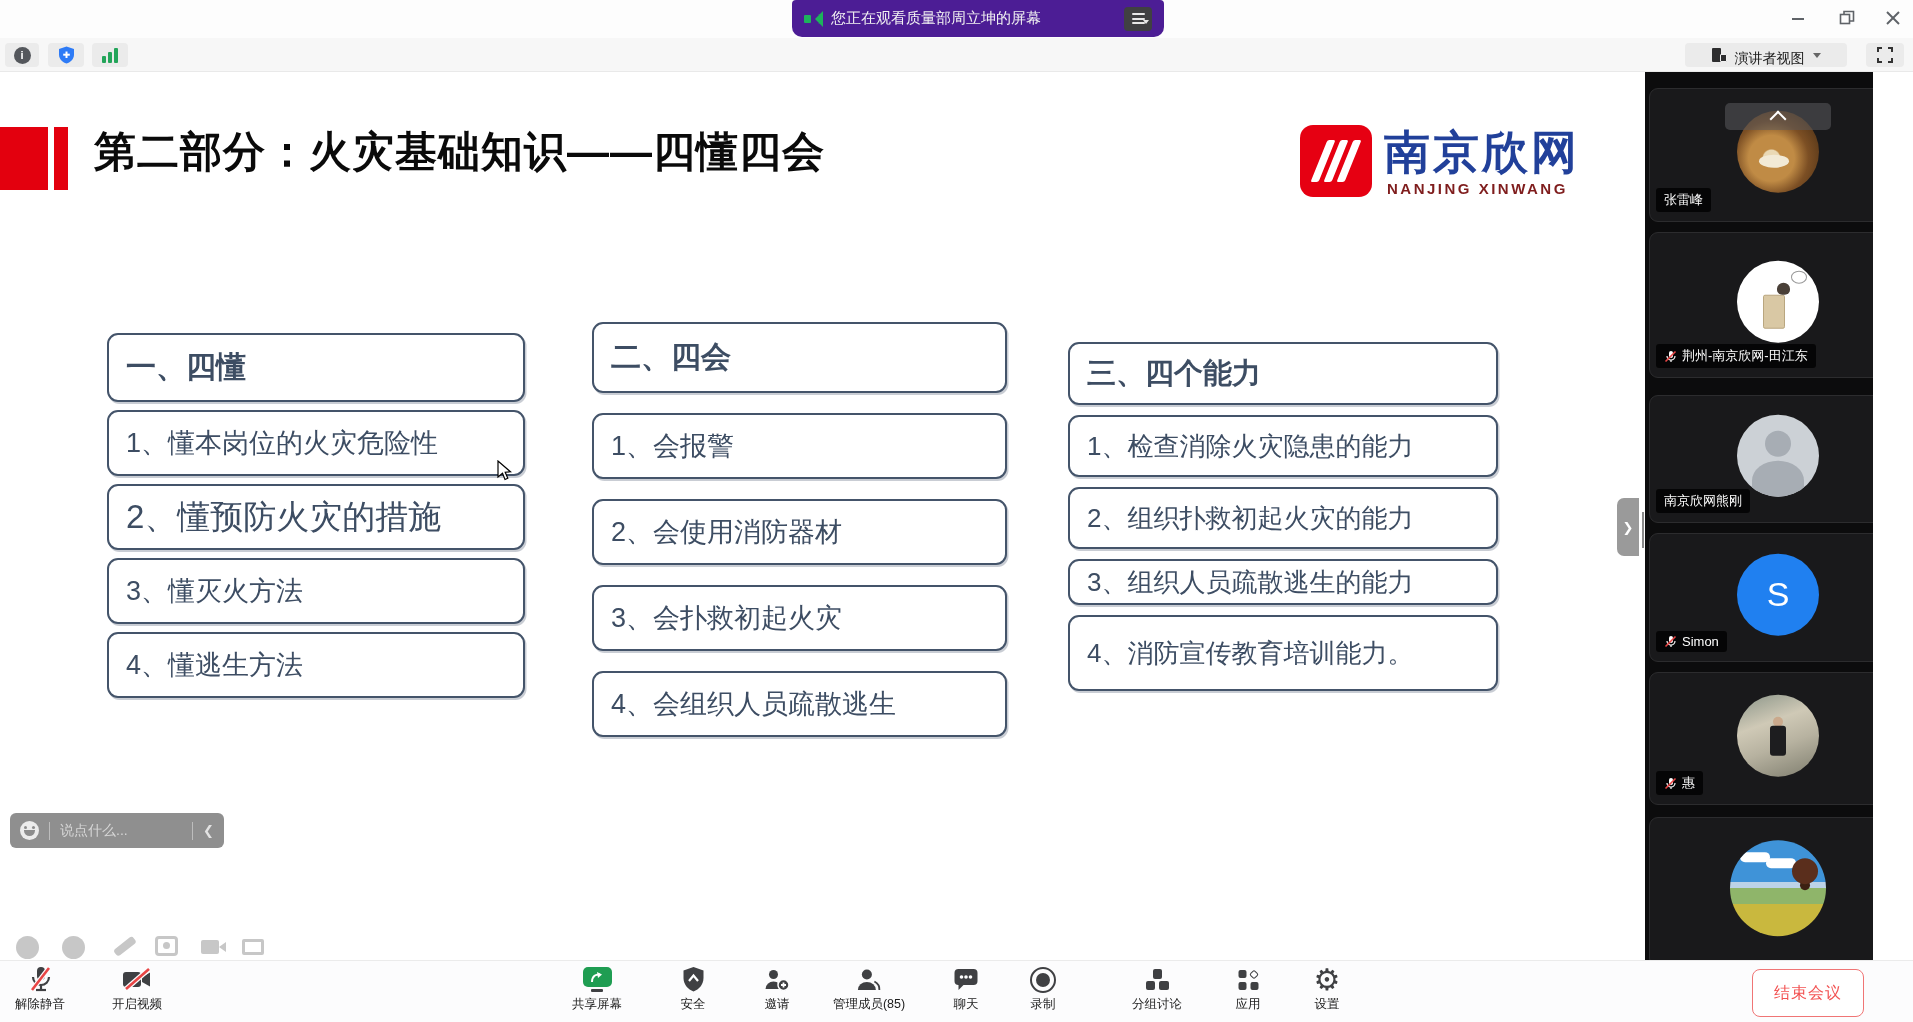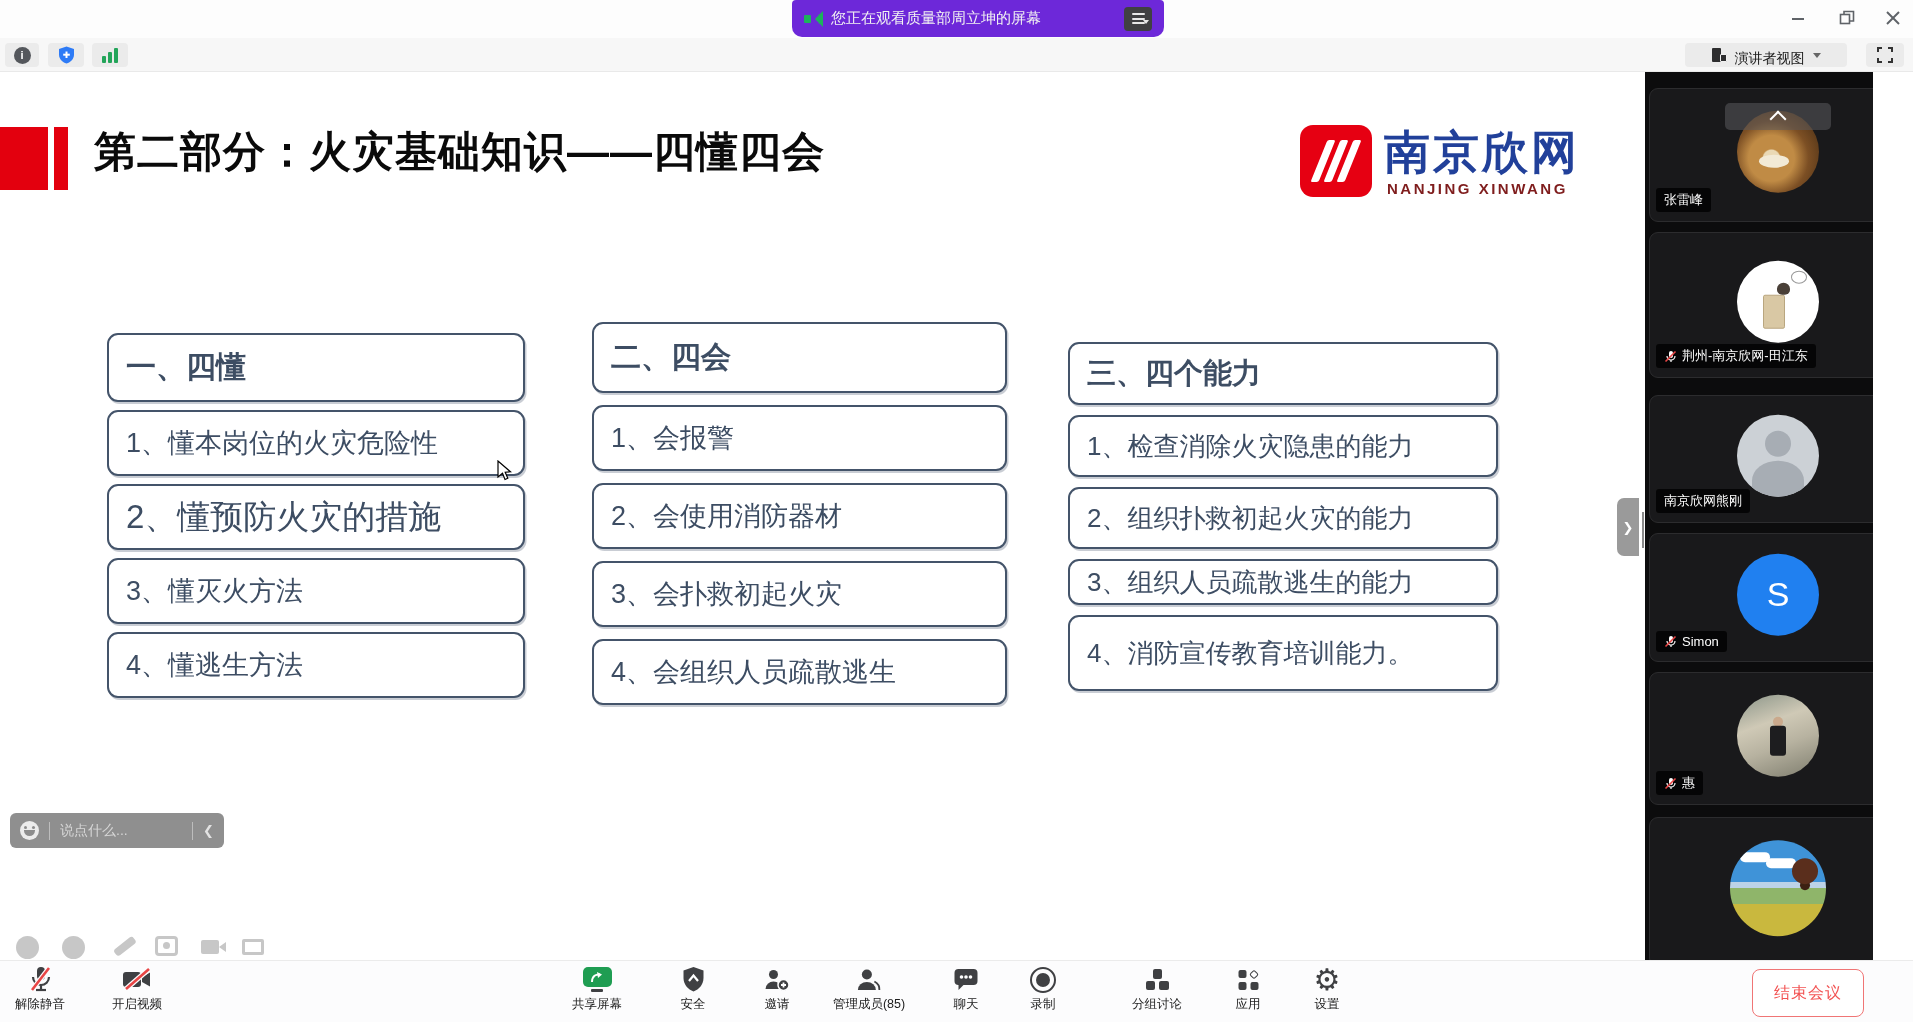--- a/index.html
+++ b/index.html
@@ -2,21 +2,21 @@
 <html><head>
 <meta charset="utf-8">
 <style>
   * { margin:0; padding:0; box-sizing:border-box; }
   html,body { width:1913px; height:1022px; overflow:hidden; background:#fff;
     font-family:"Liberation Sans","DejaVu Sans",sans-serif; }
   .screen { position:absolute; inset:0; width:1913px; height:1022px; background:#fff; }
 
   
   .titlebar { position:absolute; left:0; top:0; width:1913px; height:38px; background:#fdfdfd; }
-  .banner-pill { position:absolute; left:792px; top:0; width:372px; height:37px; background:#6d28d9;
+  .banner-pill { position:absolute; left:792px; top:0; width:372px; height:37px; background:#4c1d95;
     border-radius:4px 4px 10px 10px; display:flex; align-items:center; padding:0 12px; gap:9px; }
   .banner-text { color:#f2f2f2; font-size:15px; white-space:nowrap; }
   .spk { width:18px; height:16px; position:relative; flex:0 0 auto; }
   .spk .body { position:absolute; left:0; top:4px; width:7px; height:8px; background:#1db35c; border-radius:1px;}
   .spk .cone { position:absolute; left:3px; top:0; width:0; height:0; border:8px solid transparent; border-right:8px solid #1db35c; }
   .spk .wave { position:absolute; right:0; top:3px; width:9px; height:10px; border:2px solid #1db35c; border-left:none; border-top:none; border-bottom:none; border-radius:50%; }
   .pill-menu { margin-left:auto; width:28px; height:24px; background:#404042; border-radius:4px;
     display:flex; flex-direction:column; justify-content:center; align-items:center; gap:2.5px; position:relative; cursor:pointer;}
   .pill-menu i { display:block; width:13px; height:2px; background:#e8e8e8; border-radius:1px;}
   .pill-menu .caret { position:absolute; right:3px; bottom:4px; width:0; height:0; border:3.5px solid transparent; border-top:4.5px solid #e8e8e8; }
@@ -217,21 +217,21 @@
     <div class="logo-en">NANJING XINWANG</div>
 
     <div class="col" style="left:107px; top:261px; width:418px; gap:8px;">
       <div class="sbox hdr" style="height:69px;font-size:30px">一、四懂</div>
       <div class="sbox" style="height:66px;font-size:27px">1、懂本岗位的火灾危险性</div>
       <div class="sbox" style="height:66px;font-size:33px">2、懂预防火灾的措施</div>
       <div class="sbox" style="height:66px;font-size:27px">3、懂灭火方法</div>
       <div class="sbox" style="height:66px;font-size:27px">4、懂逃生方法</div>
     </div>
 
-    <div class="col" style="left:592px; top:250px; width:415px; gap:12px;">
+    <div class="col" style="left:592px; top:250px; width:415px; gap:20px;">
       <div class="sbox hdr" style="height:71px;font-size:30px">二、四会</div>
       <div class="sbox" style="height:66px;font-size:27px">1、会报警</div>
       <div class="sbox" style="height:66px;font-size:27px">2、会使用消防器材</div>
       <div class="sbox" style="height:66px;font-size:27px">3、会扑救初起火灾</div>
       <div class="sbox" style="height:66px;font-size:27px">4、会组织人员疏散逃生</div>
     </div>
 
     <div class="col" style="left:1068px; top:270px; width:430px; gap:10px;">
       <div class="sbox hdr" style="height:63px;font-size:29px">三、四个能力</div>
       <div class="sbox" style="height:62px;font-size:26px">1、检查消除火灾隐患的能力</div>

